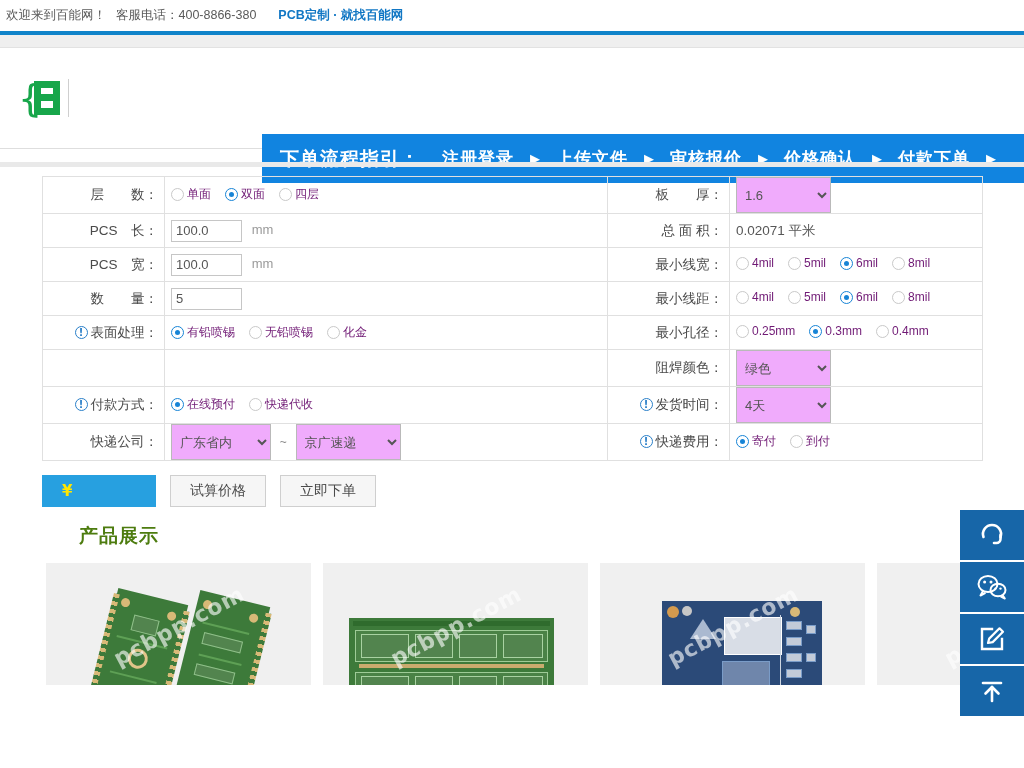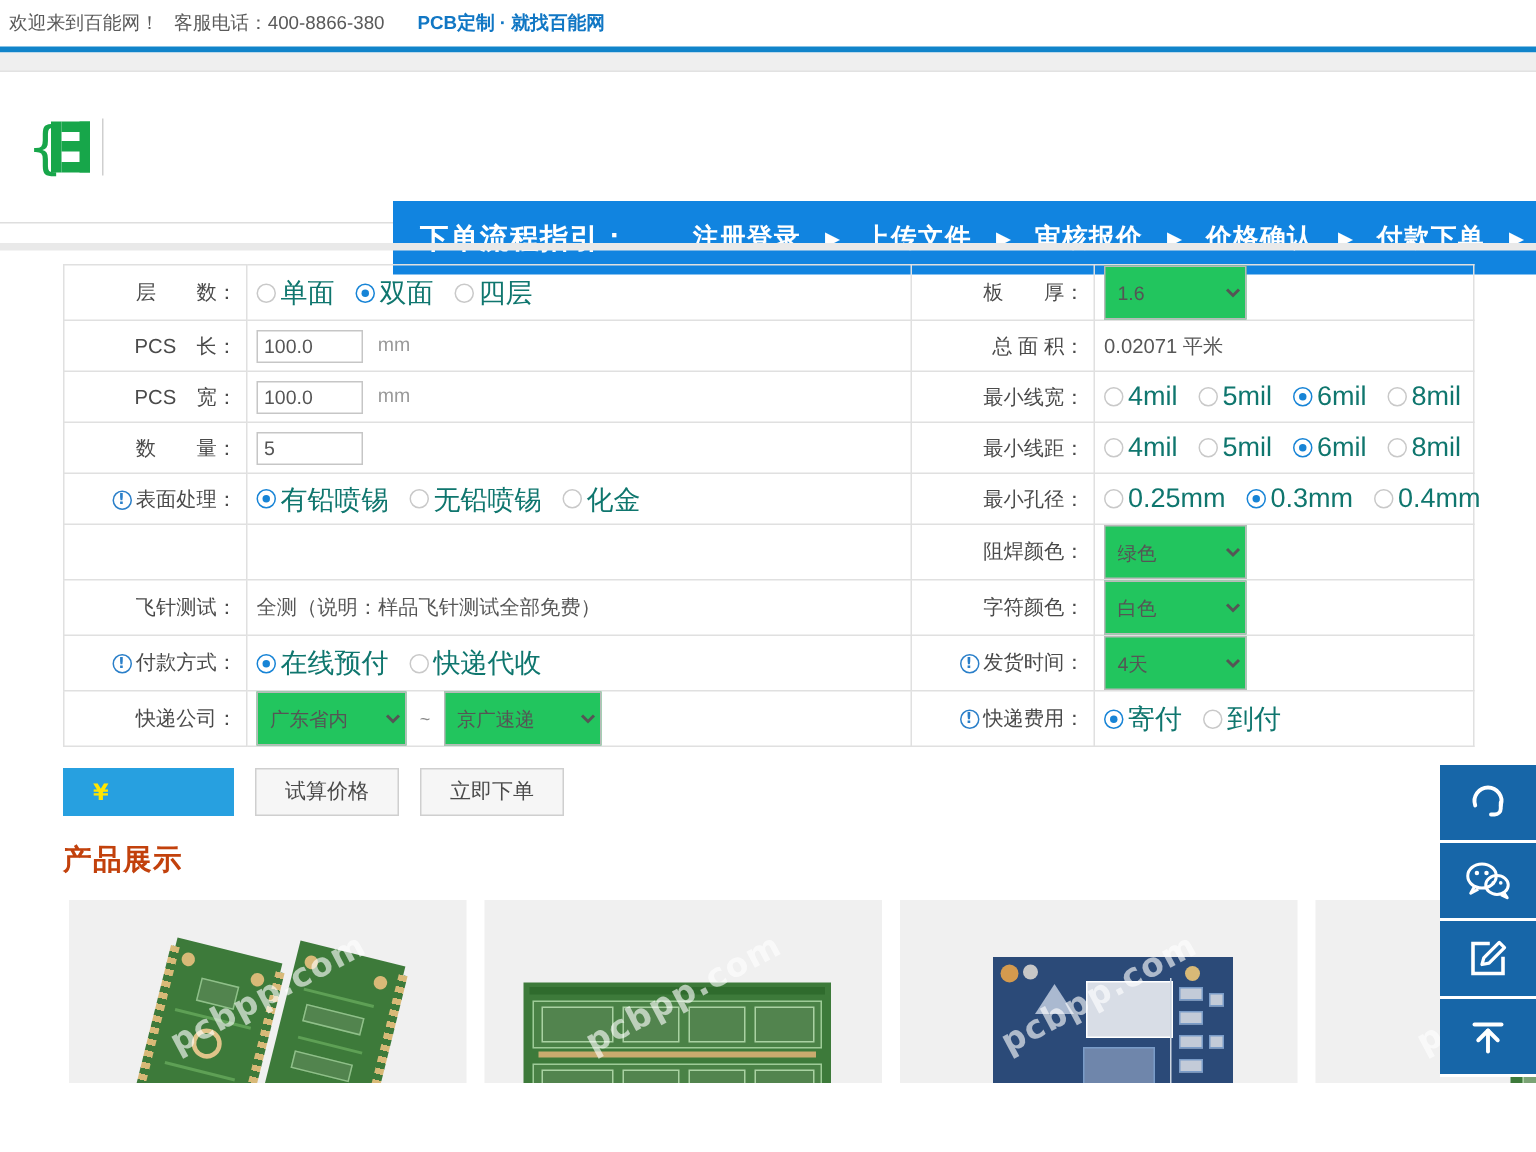--- a/index.html
+++ b/index.html
@@ -70,21 +70,21 @@
     position: absolute; left: 262px; top: 86px;
     height: 49px; right: -60px;
     background: #1184e0;
     display: flex; align-items: center;
     padding-left: 18px;
     color: #fff;
     white-space: nowrap;
     overflow: hidden;
   }
   .flowbar .flow-title {
-    font-size: 19px; font-weight: bold; letter-spacing: 1px; margin-right: 42px;
+    font-size: 19px; font-weight: bold; letter-spacing: 1px; margin-right: 22px;
   }
   .flowbar .step { font-size: 17px; font-weight: bold; letter-spacing: 1px; }
   .flowbar .arrow { margin: 0 16px; font-size: 13px; color: #fff; }
 
   
   .page { padding: 0; position: relative; }
   .divider-strip { height: 5px; background: #e9e9e9; margin: 13px 0 0 0; }
 
   
   .form-wrap { padding: 9px 41px 0 42px; }
@@ -135,40 +135,40 @@
   .rd .dot {
     width: 13px; height: 13px; border-radius: 50%;
     border: 1px solid #c9c9c9; background: #fff;
     margin-right: 3px; position: relative; flex: none;
   }
   .rd.on .dot { border-color: #1784d6; }
   .rd.on .dot::after {
     content: ""; position: absolute; left: 3px; top: 3px;
     width: 5px; height: 5px; border-radius: 50%; background: #1784d6;
   }
-  .rd .rlbl { font-size: 18px; color: #0f766e; }
+  .rd .rlbl { font-size: 12px; color: #701a75; }
 
   
   input.txt {
     width: 71px; height: 22px;
     border: 1px solid #c6c6c6;
     background: #fff;
     font-size: 13px;
     color: #555;
     padding: 0 4px;
     font-family: "Liberation Sans", sans-serif;
     vertical-align: middle;
   }
   .unit { color: #9a9a9a; font-size: 13px; margin-left: 6px; }
 
   
   select.sel {
     height: 36px;
     border: 1px solid #b9b9b9;
-    background: #22c55e;
+    background: #f0abfc;
     font-size: 13px;
     color: #555;
     font-family: "Liberation Sans", sans-serif;
     padding-left: 4px;
     vertical-align: middle;
   }
   select.w95 { width: 95px; }
   select.w105 { width: 105px; }
   select.w100 { width: 100px; }
   .tilde { color: #8a8a8a; margin: 0 5px; font-size: 12px; }
@@ -198,22 +198,23 @@
     font-size: 14px;
     font-family: "Liberation Sans", sans-serif;
     cursor: pointer;
   }
 
   
   .showcase-title {
     padding: 16px 0 0 42px;
     font-size: 19px;
     font-weight: bold;
-    color: #c2410c;
+    color: #4d7c0f;
     letter-spacing: 1px;
+    margin-left: 37px;
   }
   .gallery {
     display: flex;
     gap: 12px;
     padding: 14px 0 0 46px;
   }
   .card {
     width: 265px; height: 122px;
     background: #f0f0f0;
     position: relative;
@@ -457,32 +458,20 @@
         <td class="lbl"></td>
         <td class="val"></td>
         <td class="lbl">阻焊颜色：</td>
         <td class="val">
           <select class="sel w95">
             <option>绿色</option>
           </select>
         </td>
       </tr>
 
-      <tr>
-        <td class="lbl">飞针测试：</td>
-        <td class="val">
-          <span class="plain">全测（说明：样品飞针测试全部免费）</span>
-        </td>
-        <td class="lbl">字符颜色：</td>
-        <td class="val">
-          <select class="sel w95">
-            <option>白色</option>
-          </select>
-        </td>
-      </tr>
 
 
 
       <tr>
         <td class="lbl">
           <span class="info-i">!</span><span>付款方式：</span>
         </td>
         <td class="val">
           <span class="radio-group">
             <span class="rd on">

